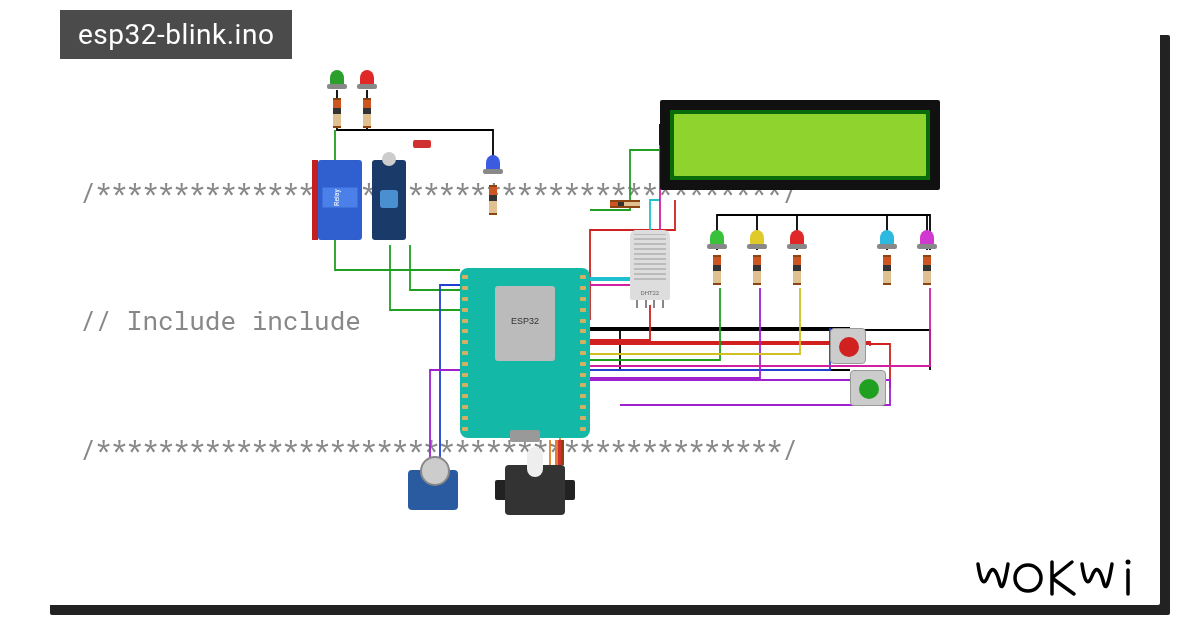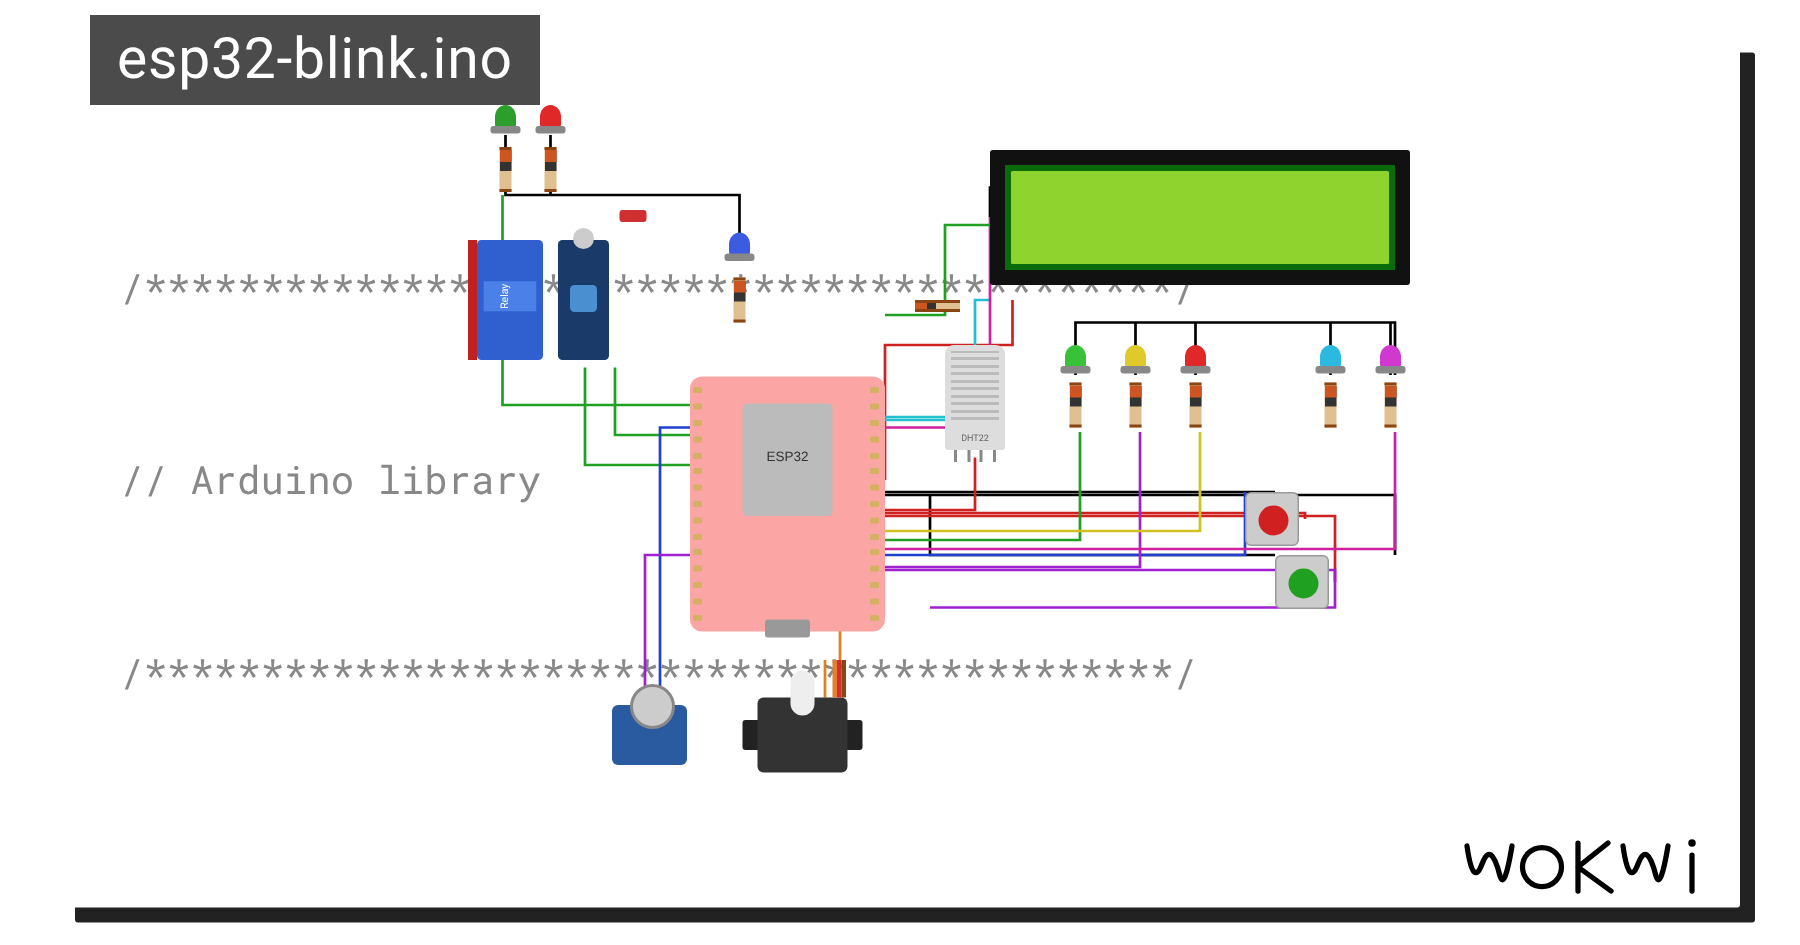--- a/index.html
+++ b/index.html
@@ -28,21 +28,21 @@
     height: 580px;
     background: #fff;
     border-radius: 2px;
   }
   .title-tab {
     position: absolute;
     left: 60px;
     top: 10px;
     background: #4b4b4b;
     color: #fff;
-    font-size: 38px;
+    font-size: 28px;
     font-weight: 400;
     padding: 8px 18px;
     letter-spacing: 0.5px;
     z-index: 10;
   }
   .code-block {
     position: absolute;
     left: 80px;
     top: 85px;
     font-family: "Roboto Mono", "Courier New", monospace;
@@ -58,24 +58,24 @@
     left: 290px;
     top: 70px;
     width: 730px;
     height: 430px;
     z-index: 5;
   }
   
   .esp32 {
     position: absolute;
     left: 170px;
-    top: 181px;
+    top: 198px;
     width: 130px;
     height: 170px;
-    background: #fca5a5;
+    background: #14b8a6;
     border-radius: 8px;
   }
   .esp32-shield {
     position: absolute;
     left: 35px; top: 18px;
     width: 60px; height: 75px;
     background: #bbb;
     border-radius: 3px;
     font-size: 9px;
     color: #333;
@@ -326,21 +326,21 @@
 </head>
 <body>
 
 <div class="card-shadow"></div>
 <div class="card"></div>
 
 <div class="title-tab">esp32-blink.ino</div>
 
 <div class="code-block">
   <span class="code-line">/********************************************/</span>
-  <span class="code-line">// Arduino library</span>
+  <span class="code-line">// Include include</span>
   <span class="code-line">/********************************************/</span>
   
   
   
   
   
   
 </div>
 
 <div class="diagram">

